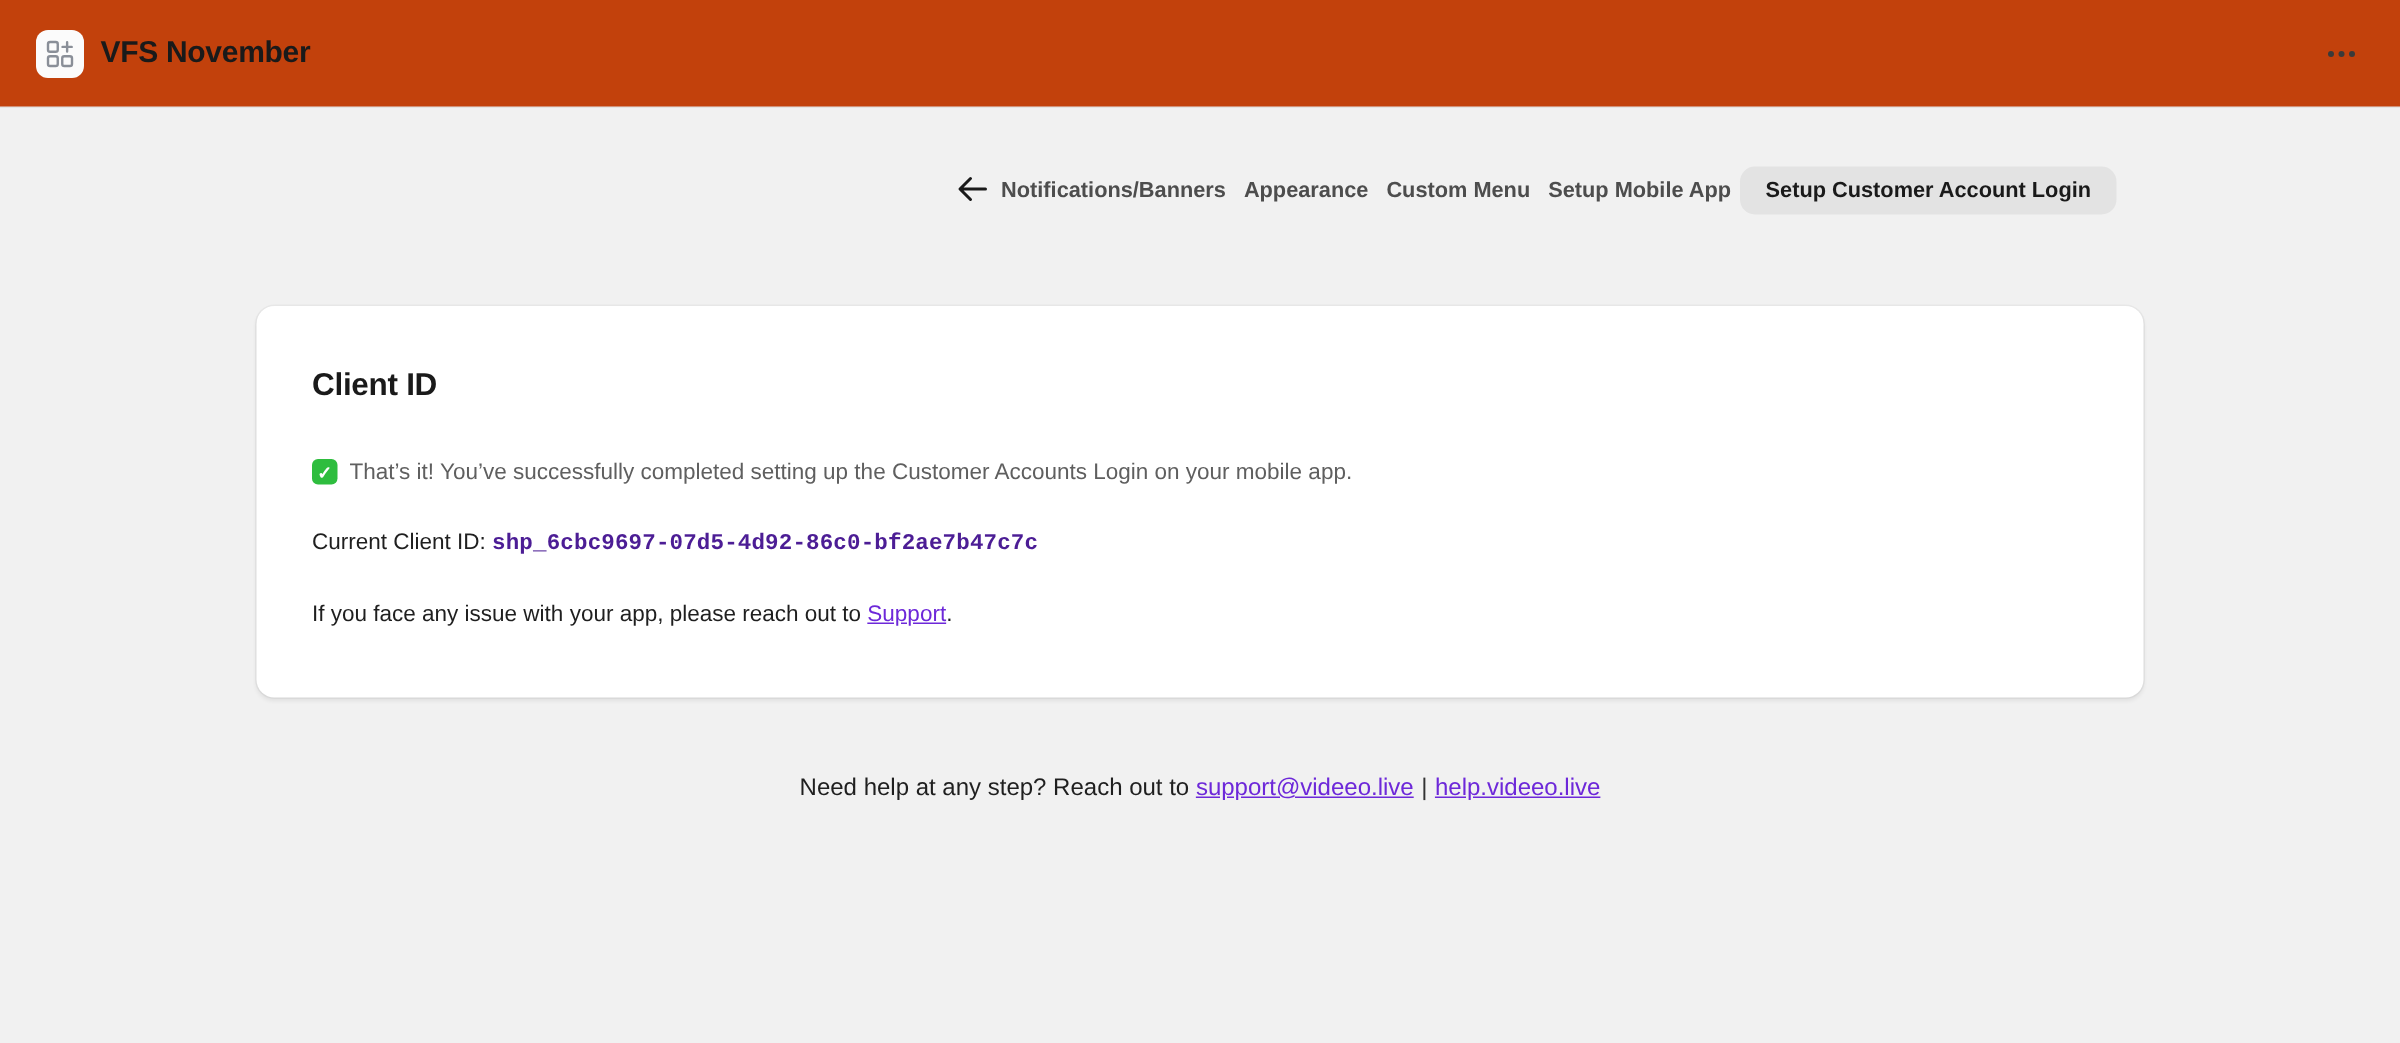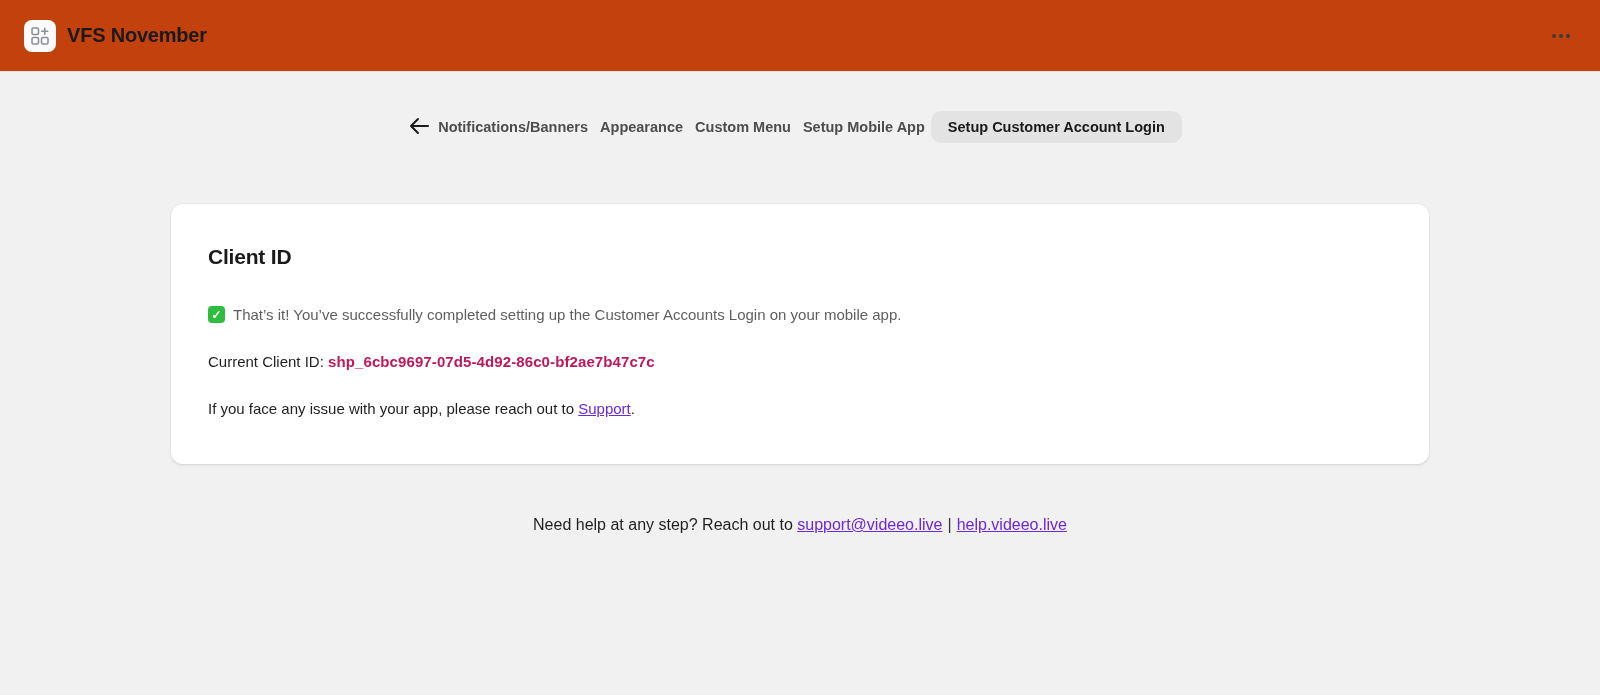--- a/index.html
+++ b/index.html
@@ -48,21 +48,21 @@
     background: #3a3a3a; display: block;
   }
 
   
   .tab-bar {
     width: 1258px;
     margin: 38px auto 0 auto;
     height: 34px;
     display: flex;
     align-items: center;
-    justify-content: center;
+    justify-content: flex-end;
     padding: 0 18px 0 6px;
   }
   .back-btn {
     background: transparent; border: none; cursor: pointer;
     display: flex; align-items: center; padding: 2px;
   }
   .tab {
     font-size: 14.5px;
     font-weight: 700;
     color: #4d4d4d;
@@ -102,21 +102,21 @@
   .check-emoji {
     width: 17px; height: 17px;
     background: #2ebd3e;
     border-radius: 4px;
     display: inline-flex; align-items: center; justify-content: center;
     margin-right: 8px;
     flex: 0 0 auto;
     color: #ffffff; font-size: 12px; font-weight: 700; line-height: 1;
   }
   .client-line { color: #1f1f1f; }
-  .client-line b { font-weight: 700; color: #be185d; letter-spacing: 0.1px; }
+  .client-line b { font-weight: 700; color: #4c1d95; letter-spacing: 0.1px; font-family: Liberation Mono, monospace; }
   .support-line { color: #1f1f1f; }
   a.link {
     color: #6d28d9;
     text-decoration: underline;
     cursor: pointer;
   }
 
   
   .footer-help {
     margin-top: 52px;

